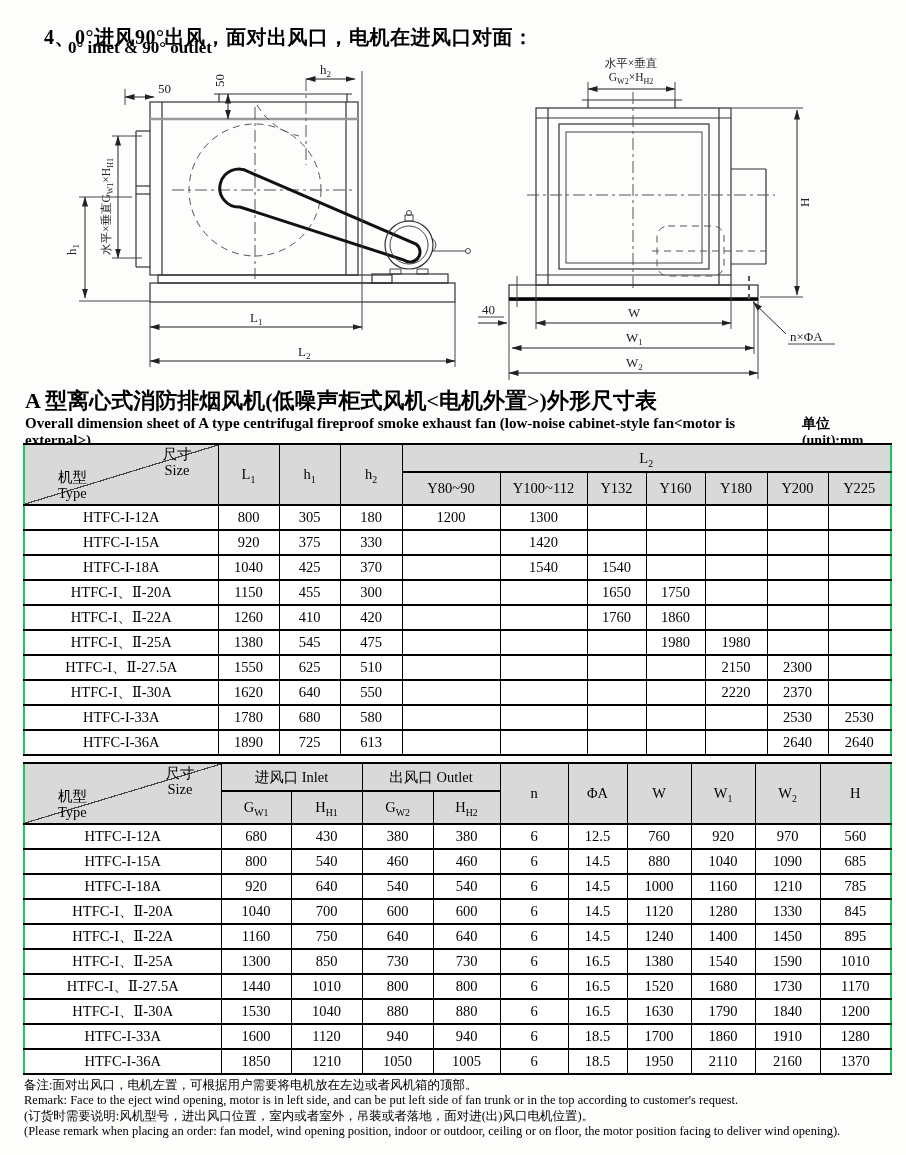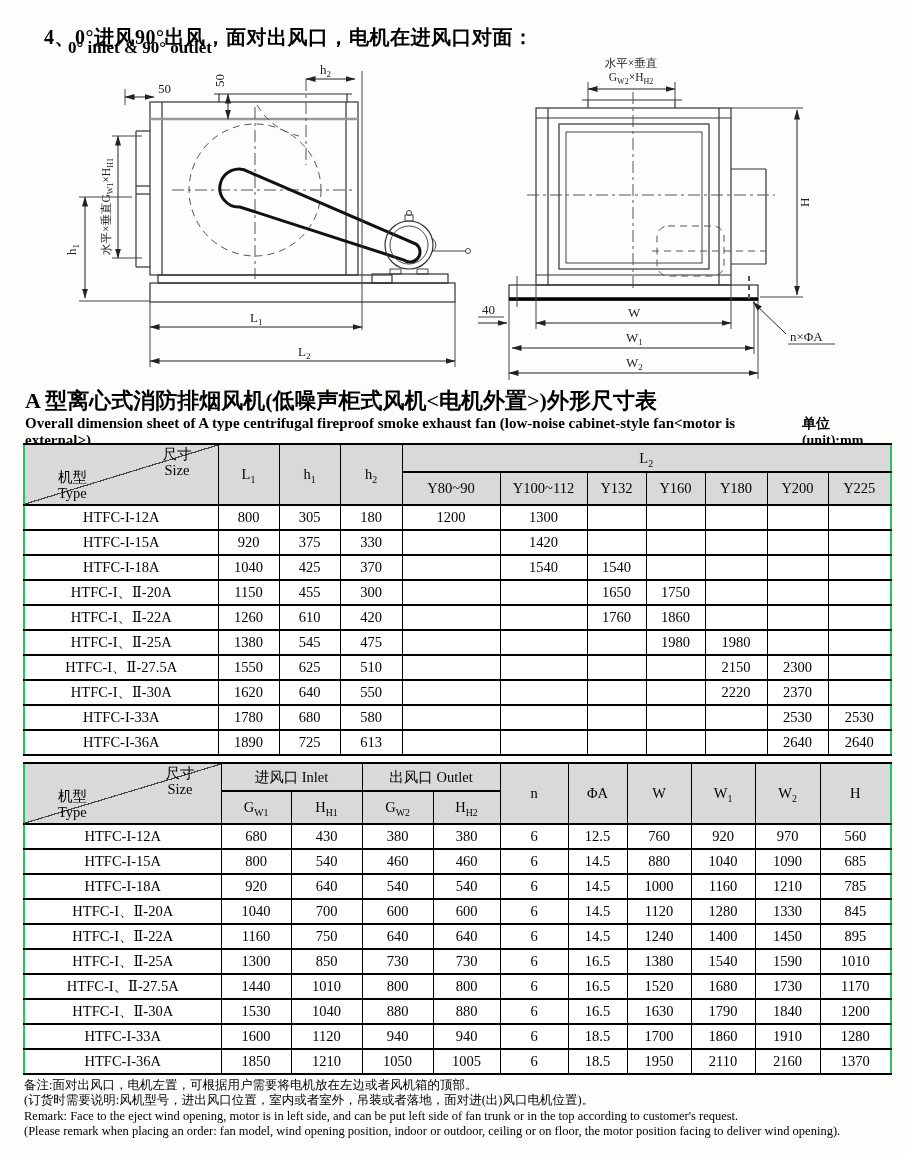--- a/index.html
+++ b/index.html
@@ -288,21 +288,21 @@
             <td></td>
             <td>1650</td>
             <td>1750</td>
             <td></td>
             <td></td>
             <td></td>
           </tr>
           <tr>
             <td>HTFC-I、Ⅱ-22A</td>
             <td>1260</td>
-            <td>610</td>
+            <td>410</td>
             <td>420</td>
             <td></td>
             <td></td>
             <td>1760</td>
             <td>1860</td>
             <td></td>
             <td></td>
             <td></td>
           </tr>
           <tr>
@@ -541,18 +541,18 @@
             <td>2110</td>
             <td>2160</td>
             <td>1370</td>
           </tr>
         </tbody>
     </table>
   </div>
 
   <div class="abs" id="notes">
     <div>备注:面对出风口，电机左置，可根据用户需要将电机放在左边或者风机箱的顶部。</div>
+    <div>Remark: Face to the eject wind opening, motor is in left side, and can be put left side of fan trunk or in the top according to customer's request.</div>
     <div>(订货时需要说明:风机型号，进出风口位置，室内或者室外，吊装或者落地，面对进(出)风口电机位置)。</div>
-    <div>Remark: Face to the eject wind opening, motor is in left side, and can be put left side of fan trunk or in the top according to customer's request.</div>
     <div>(Please remark when placing an order: fan model, wind opening position, indoor or outdoor, ceiling or on floor, the motor position facing to deliver wind opening).</div>
   </div>
 
 </div>
 
 </body></html>

